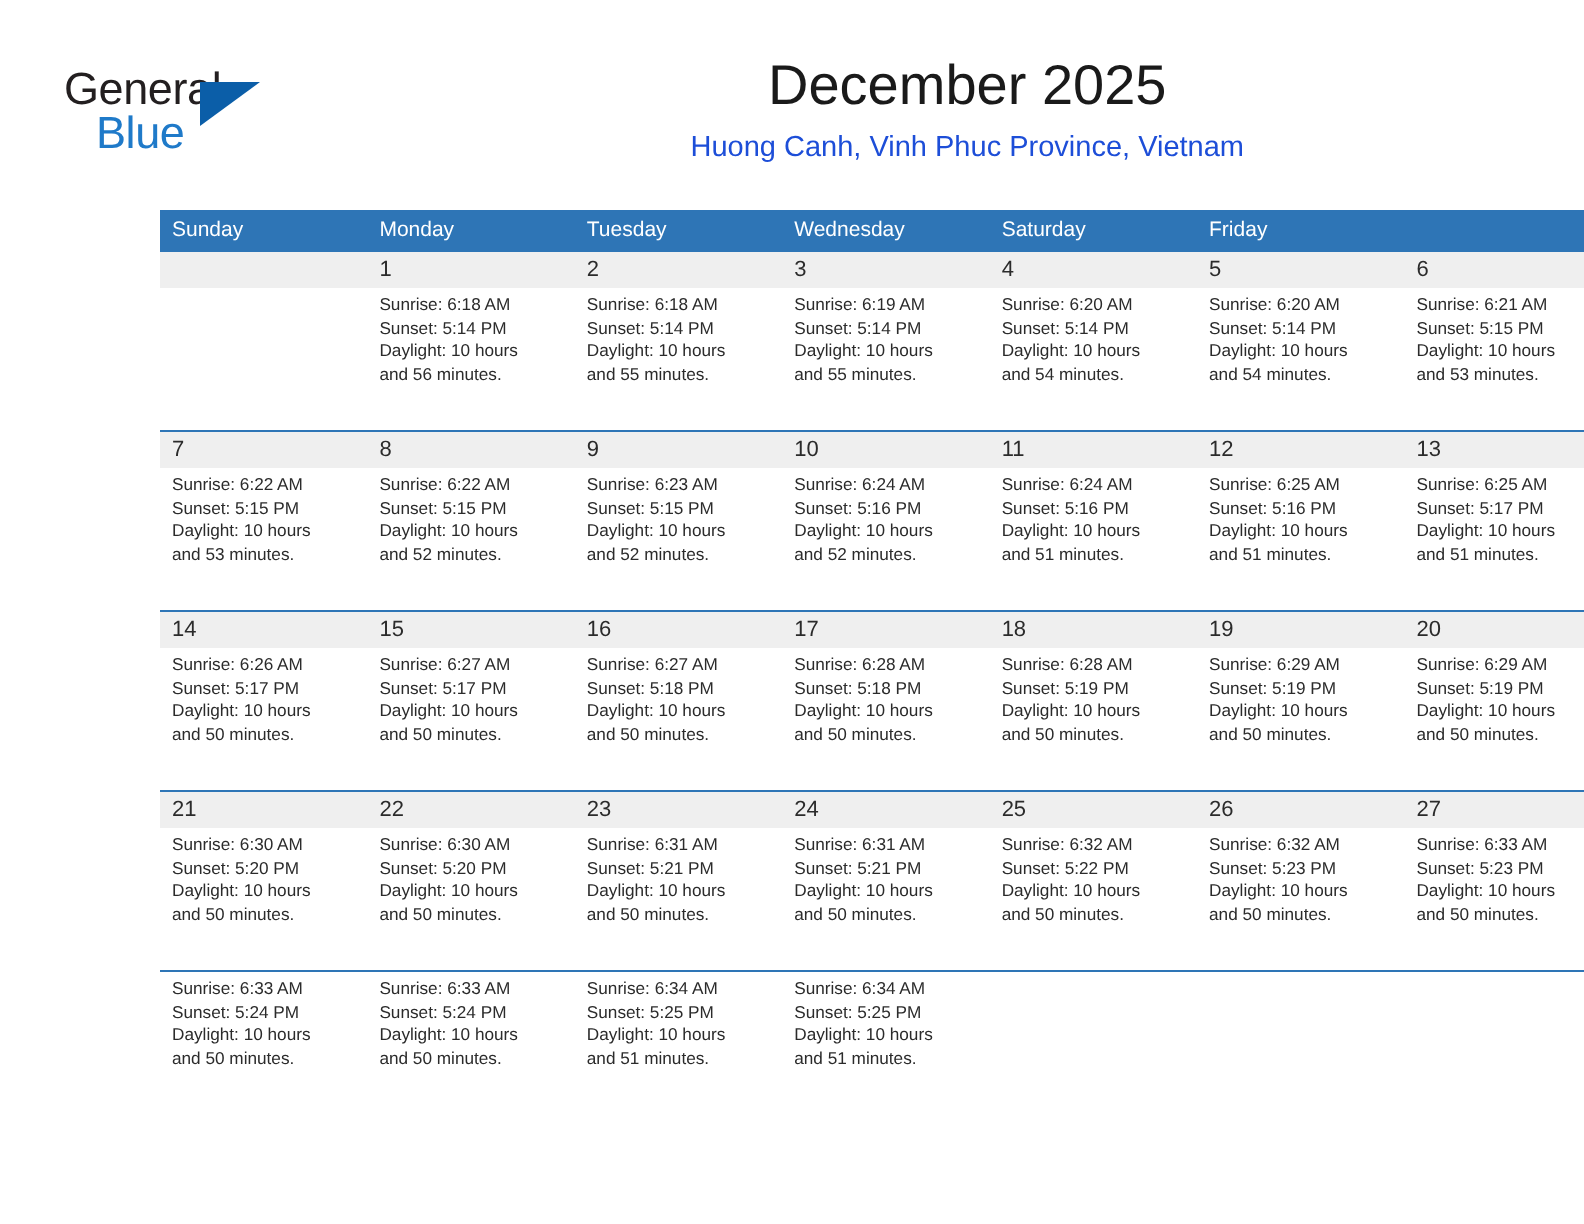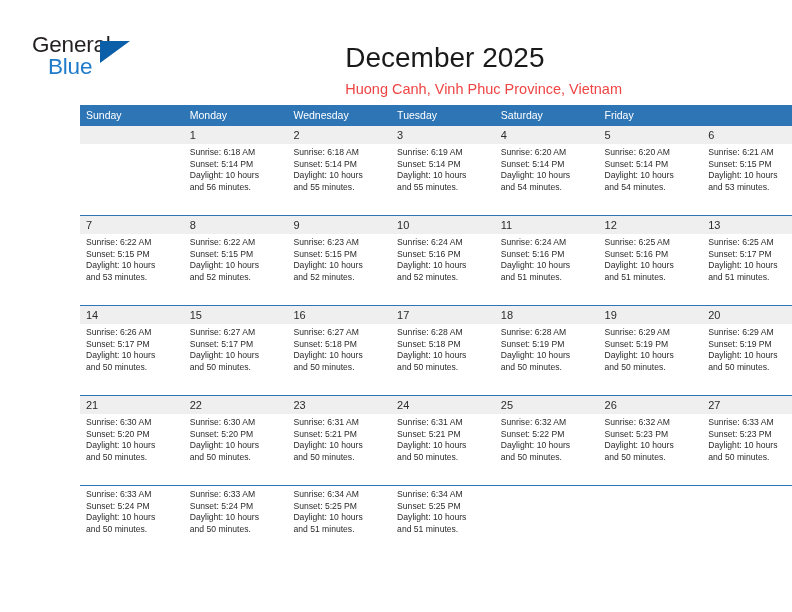--- a/index.html
+++ b/index.html
@@ -61,34 +61,34 @@
     top: 9px;
     width: 0;
     height: 0;
     border-left: 30px solid #0b5ea8;
     border-bottom: 22px solid transparent;
   }
 
   .title-block {
     position: absolute;
     right: 34px;
-    top: 43px;
-    text-align: left;
+    top: 28px;
+    text-align: center;
   }
   .cal-title {
     font-size: 28px;
     color: #1a1a1a;
     line-height: 1.08;
     white-space: nowrap;
     font-family: "Liberation Sans", sans-serif;
   }
   .cal-subtitle {
     margin-top: 8px;
     font-size: 14.5px;
-    color: #ef4444;
+    color: #1d4ed8;
     white-space: nowrap;
     font-family: "Liberation Sans", sans-serif;
   }
 
   
   .calendar {
     position: absolute;
     left: 32px;
     top: 105px;
     width: 726px;
@@ -171,22 +171,22 @@
       <div class="cal-title">December 2025</div>
       <div class="cal-subtitle">Huong Canh, Vinh Phuc Province, Vietnam</div>
     </div>
 
   </div>
 
   <div class="calendar">
     <div class="dow-row" id="dow-row">
         <div class="dow-cell">Sunday</div>
         <div class="dow-cell">Monday</div>
+        <div class="dow-cell">Tuesday</div>
         <div class="dow-cell">Wednesday</div>
-        <div class="dow-cell">Tuesday</div>
         <div class="dow-cell">Saturday</div>
         <div class="dow-cell">Friday</div>
       </div>
     <div id="weeks-container">
         <div class="week">
           <div class="week-numbers">
             <div class="num-cell"></div>
             <div class="num-cell">1</div>
             <div class="num-cell">2</div>
             <div class="num-cell">3</div>

